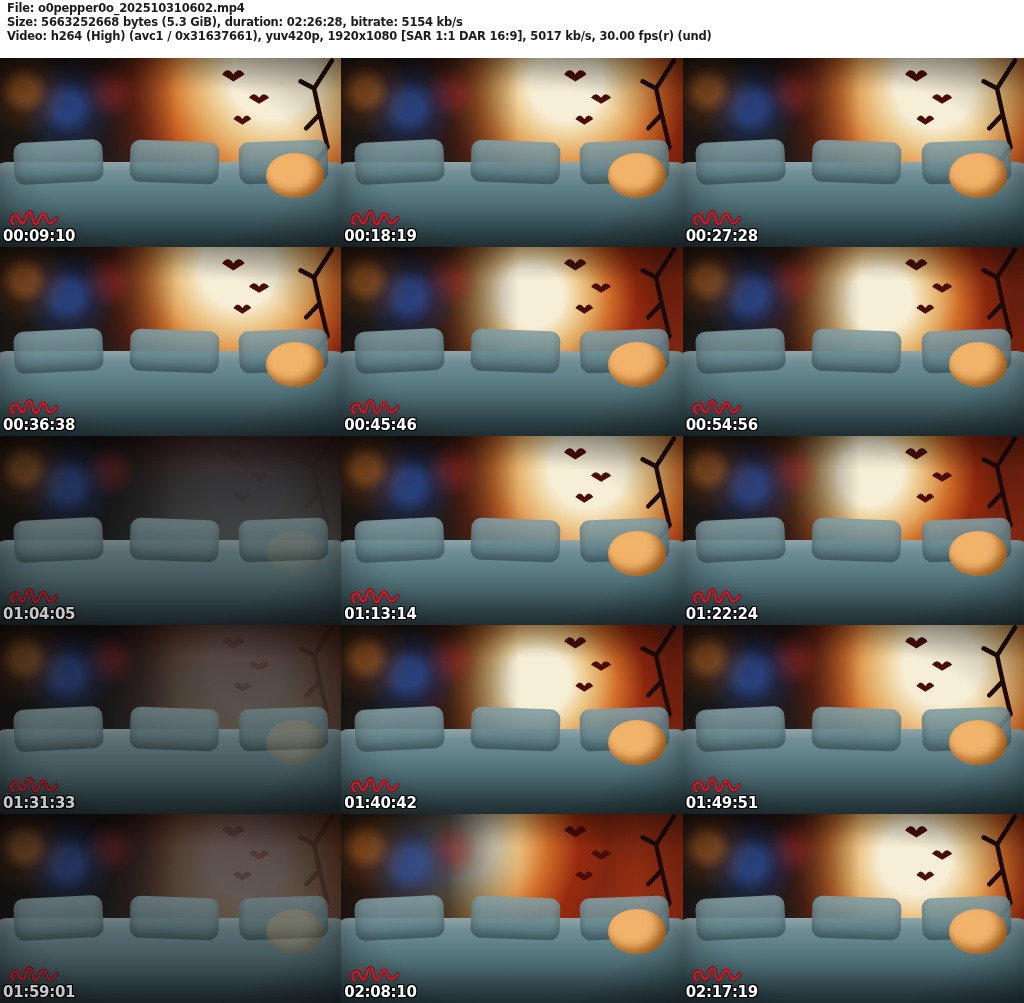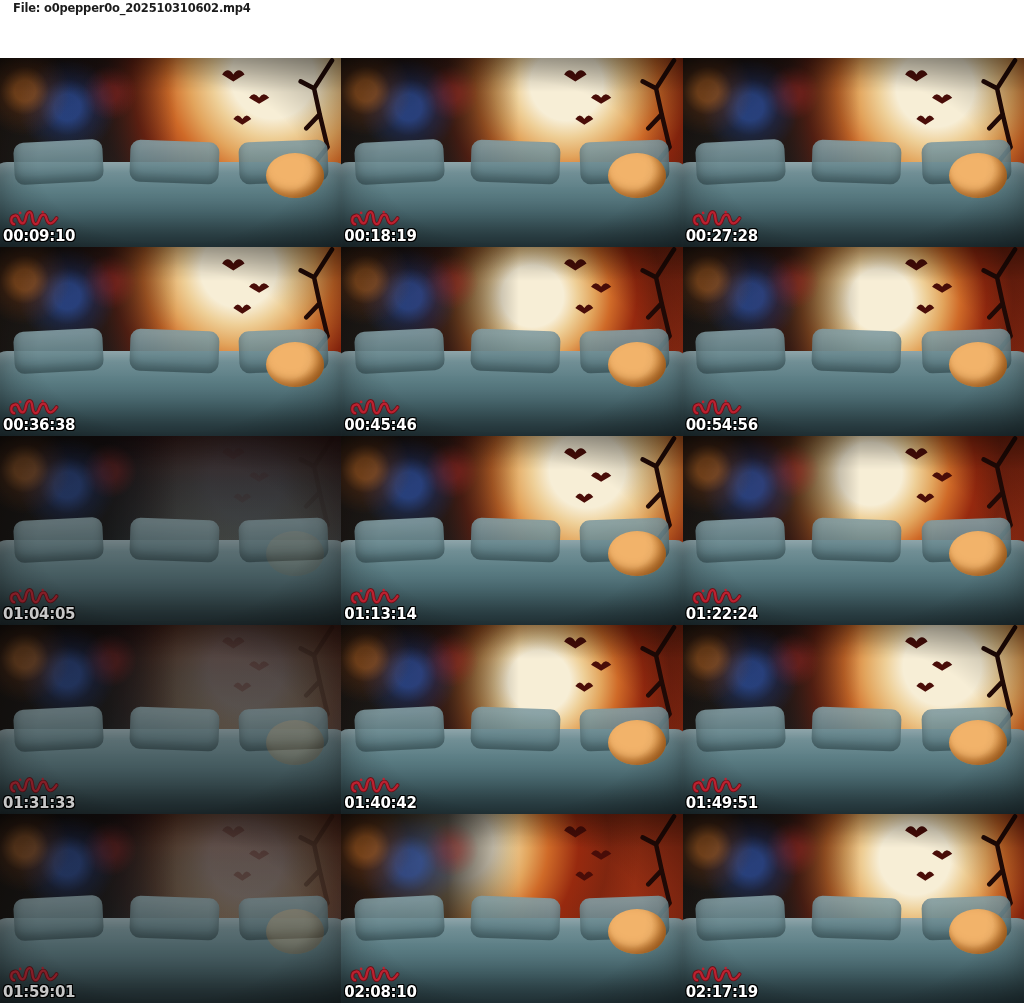--- a/index.html
+++ b/index.html
@@ -3,21 +3,21 @@
 <meta charset="utf-8">
 <style>
   html, body { margin: 0; padding: 0; background: #ffffff; }
   #sheet {
     width: 1024px; height: 1003px; overflow: hidden; position: relative;
     font-family: "DejaVu Sans", "Liberation Sans", sans-serif;
     background: #ffffff;
   }
   
   #meta-header {
-    height: 58px; background: #ffffff; padding: 1px 0 0 13px; box-sizing: border-box;
+    height: 58px; background: #ffffff; padding: 1px 0 0 7px; box-sizing: border-box;
   }
   .meta-line {
     font-size: 11.5px; font-weight: bold; color: #1c1c1c;
     line-height: 14px; letter-spacing: -0.2px; white-space: nowrap;
   }
   
   #thumb-grid {
     width: 1024px; height: 945px;
     display: grid;
     grid-template-columns: repeat(3, 1fr);
@@ -112,20 +112,22 @@
   .thumb:nth-child(14){ --mx: 34%; --my: 16%; }
   .thumb:nth-child(15){ --mx: 68%; --my: 24%; }
 </style>
 </head>
 <body>
 
 <div id="sheet">
 
   <div id="meta-header">
     <div class="meta-line">File: o0pepper0o_202510310602.mp4</div>
+    <div class="meta-line">Size: 5663252668 bytes (5.3 GiB), duration: 02:26:28, bitrate: 5154 kb/s</div>
+    <div class="meta-line">Video: h264 (High) (avc1 / 0x31637661), yuv420p, 1920x1080 [SAR 1:1 DAR 16:9], 5017 kb/s, 30.00 fps(r) (und)</div>
   </div>
 
   <div id="thumb-grid">
       <div class="thumb">
     <div class="redfield"></div>
     <div class="moonfield"></div>
     <div class="clutter"></div>
     <svg class="decor" viewBox="0 0 140 100" preserveAspectRatio="none">
       <path d="M132 2 L116 26 M116 26 L104 20 M116 26 L121 48 M121 48 L109 60 M121 48 L128 76 M128 76 L118 88" stroke="#230a06" stroke-width="4" fill="none" stroke-linecap="round"></path>
       <path d="M34 14 q5 -7 10 0 q5 -7 10 0 l-10 6 z" fill="#4a0d08"></path>

